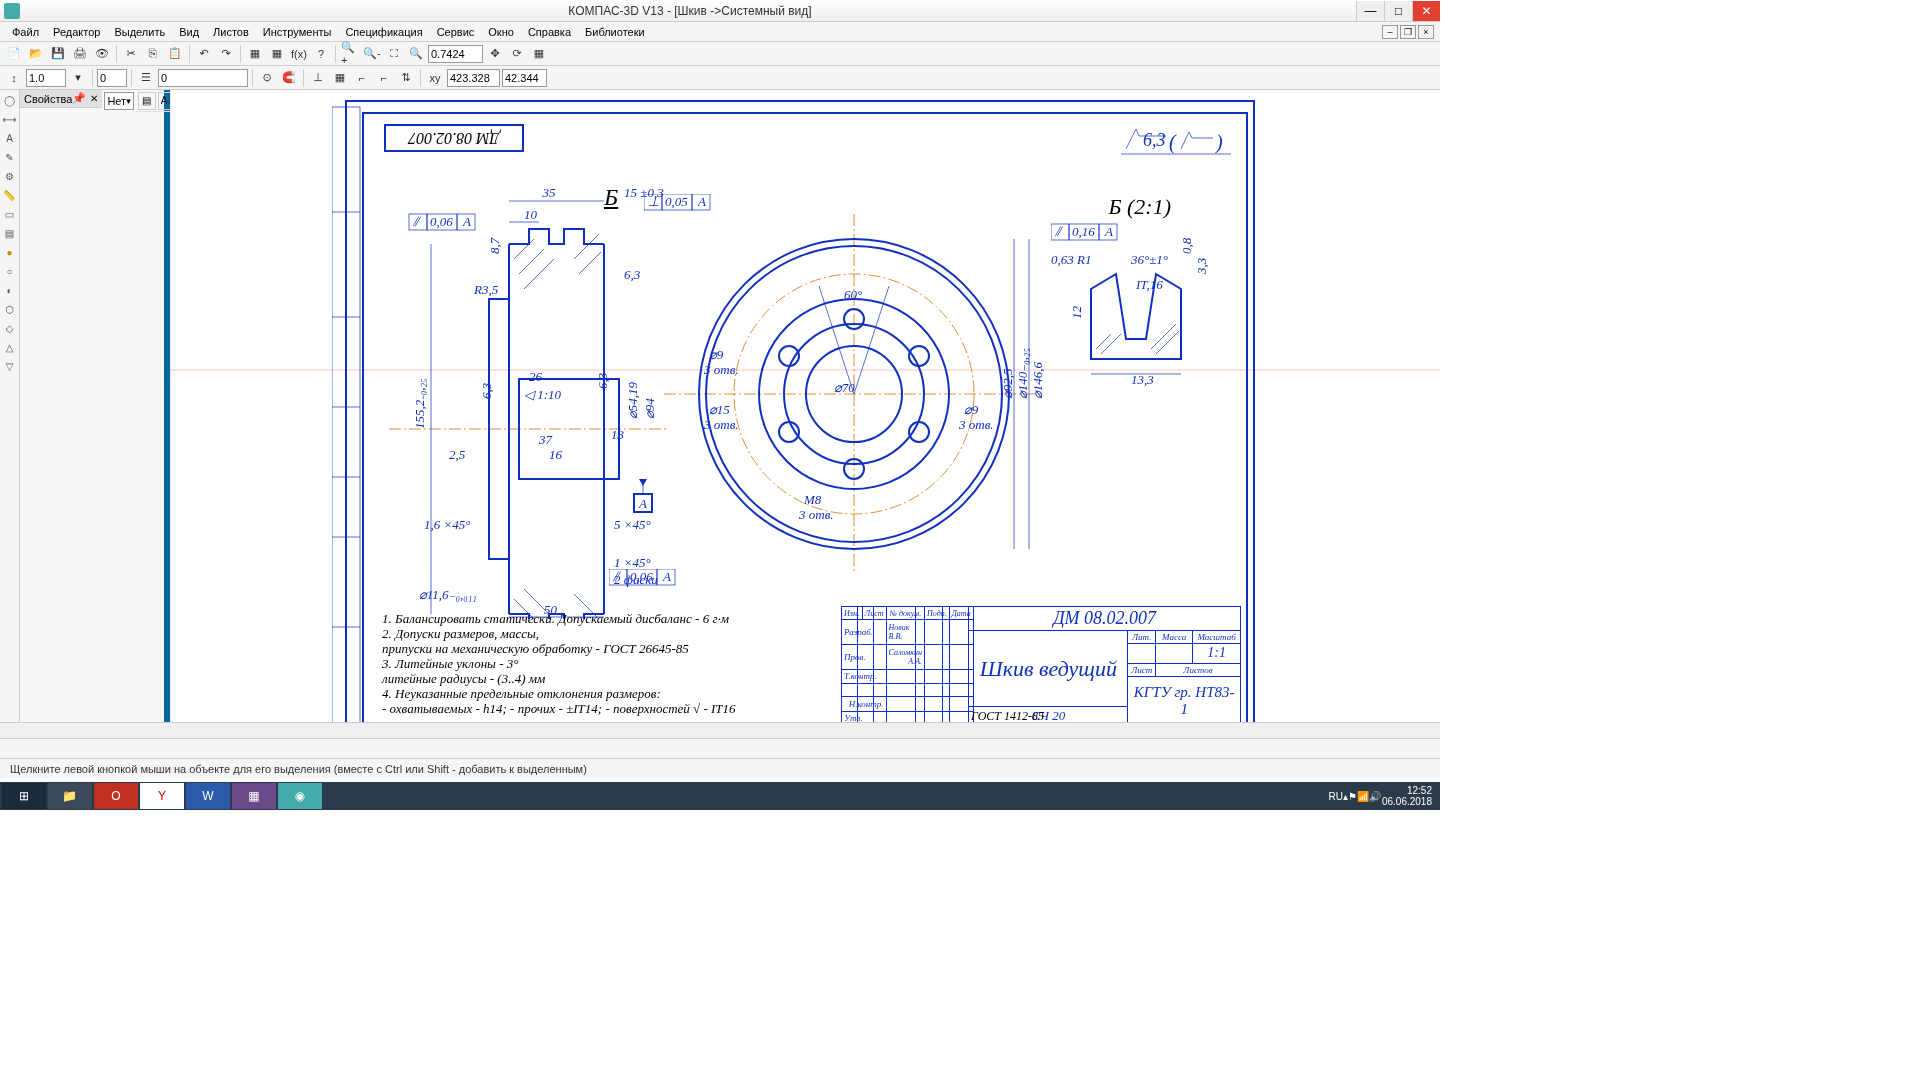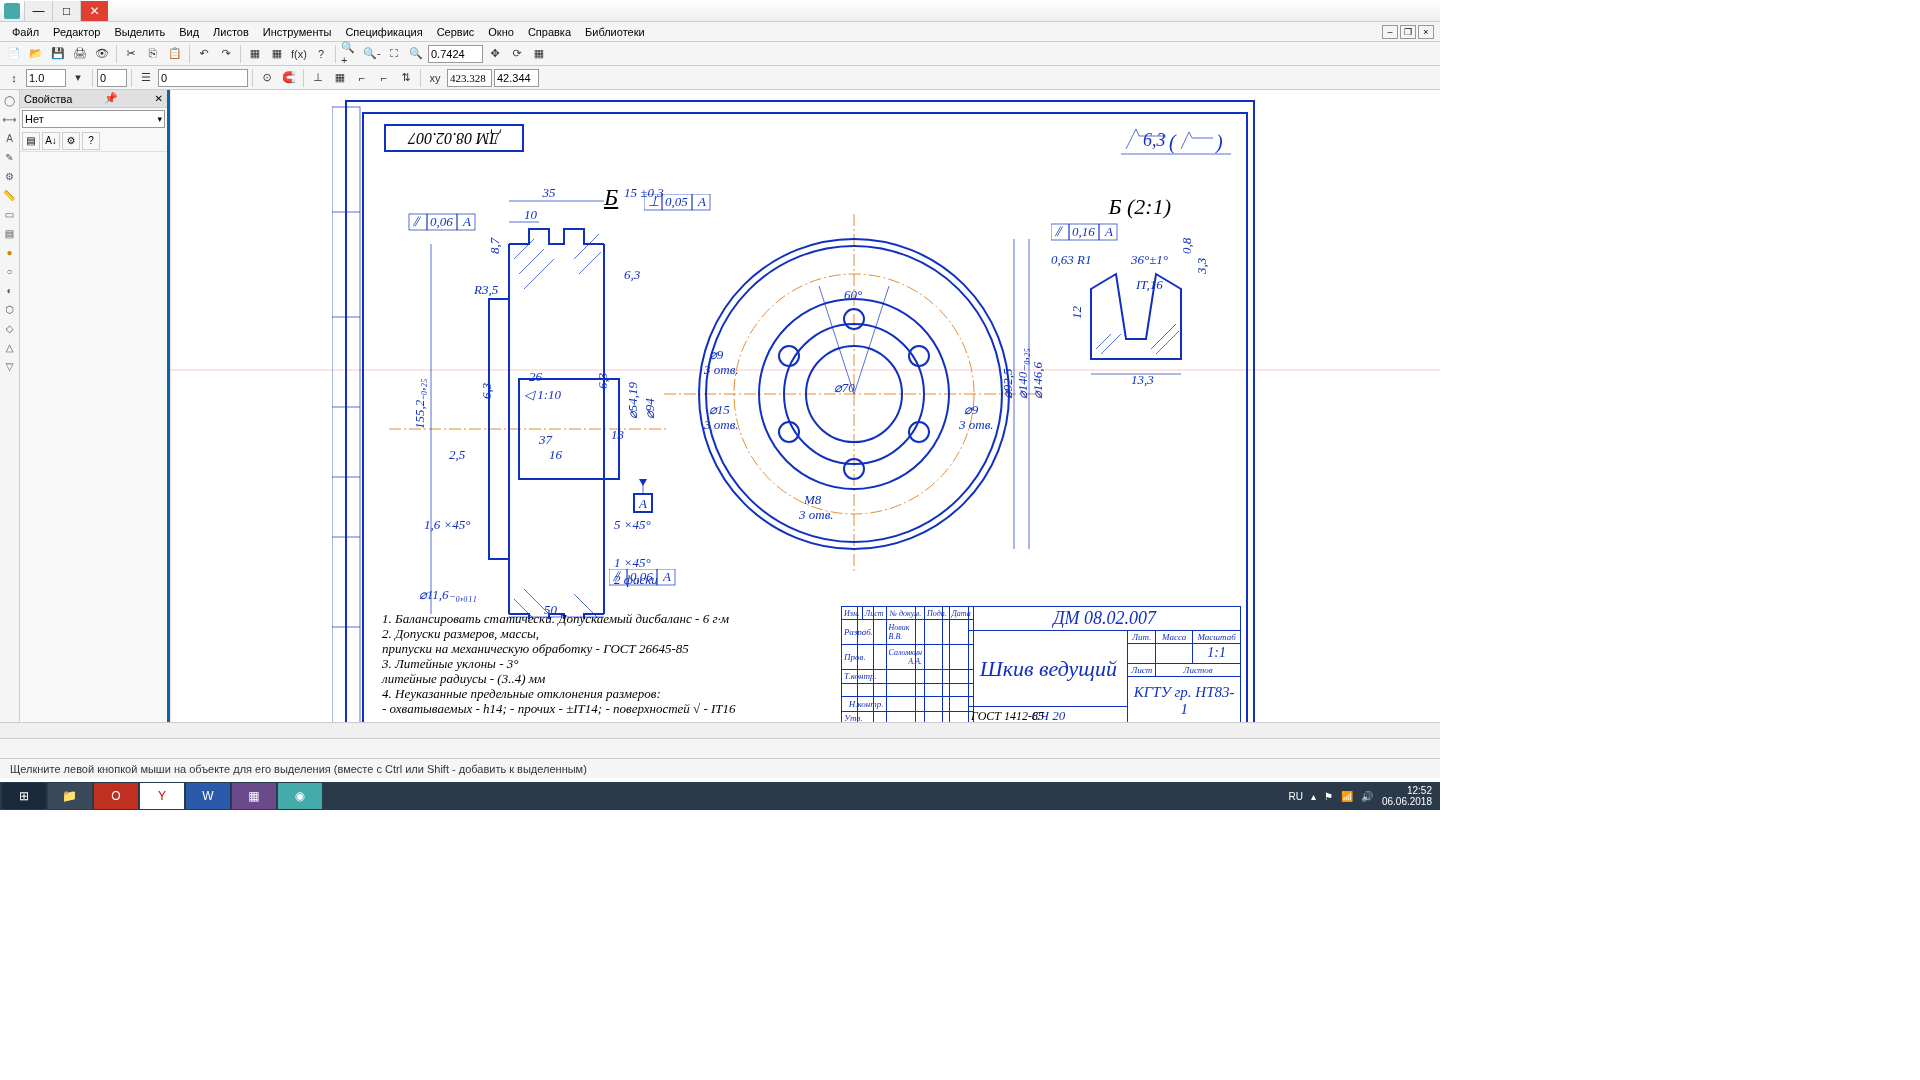--- a/index.html
+++ b/index.html
@@ -14,54 +14,55 @@
 .menubar span { padding: 2px 6px; cursor: default; }
 .mdi-btns { margin-left: auto; display: flex; gap: 2px; }
 .mdi-btns div { width: 16px; height: 14px; border: 1px solid #999; font-size: 9px; text-align: center; line-height: 12px; }
 .toolbar { height: 24px; background: #f5f5f5; display: flex; align-items: center; padding: 0 4px; gap: 2px; border-bottom: 1px solid #ccc; }
 .tbtn { width: 20px; height: 20px; border: 1px solid transparent; display: flex; align-items: center; justify-content: center; font-size: 11px; color: #333; }
 .tsep { width: 1px; height: 18px; background: #ccc; margin: 0 2px; }
 .tinput { height: 18px; border: 1px solid #999; padding: 0 2px; font-size: 11px; background: #fff; }
 .main { display: flex; height: calc(100% - 22px - 20px - 24px - 24px - 20px - 20px - 20px - 28px); }
 .left-tools { width: 20px; background: #f5f5f5; border-right: 1px solid #ccc; display: flex; flex-direction: column; gap: 1px; padding-top: 2px; }
 .ltool { width: 18px; height: 18px; margin: 0 auto; font-size: 10px; text-align: center; line-height: 18px; color: #555; }
-.prop-panel { width: 150px; background: #f8f8f8; border-right: 3px solid #0369a1; display: flex; flex-direction: column; }
+.prop-panel { width: 150px; background: #f8f8f8; border-right: 6px solid #0369a1; display: flex; flex-direction: row; }
 .prop-title { height: 18px; background: #e0e0e0; display: flex; align-items: center; padding: 0 4px; font-size: 11px; border-bottom: 1px solid #ccc; }
 .prop-title .x { margin-left: auto; font-size: 10px; }
 .prop-combo { margin: 2px; height: 18px; border: 1px solid #999; background: #fff; font-size: 11px; padding: 0 2px; display: flex; align-items: center; }
 .prop-combo::after { content: "▾"; margin-left: auto; font-size: 9px; }
 .prop-row { height: 22px; display: flex; align-items: center; padding: 0 2px; gap: 2px; border-bottom: 1px solid #e0e0e0; }
 .prop-row .pb { width: 18px; height: 18px; border: 1px solid #ccc; font-size: 10px; text-align: center; line-height: 16px; }
 .canvas-area { flex: 1; background: #fff; position: relative; overflow: hidden; }
 .drawing-frame { position: absolute; left: 175px; top: 10px; width: 910px; height: 640px; border: 2px solid #1030c0; }
 .inner-frame { position: absolute; left: 15px; top: 10px; right: 5px; bottom: 5px; border: 2px solid #1030c0; }
 .statusbar { height: 20px; background: #f5f5f5; border-top: 1px solid #ccc; display: flex; align-items: center; padding: 0 10px; font-size: 11px; color: #333; }
 .taskbar { height: 28px; background: #2a3a4a; display: flex; align-items: center; padding: 0 2px; gap: 2px; position: absolute; bottom: 0; left: 0; right: 0; }
 .taskbtn { width: 44px; height: 26px; display: flex; align-items: center; justify-content: center; color: #fff; font-size: 12px; }
 .taskbtn.start { background: #1a2a3a; }
-.tray { margin-left: auto; display: flex; align-items: center; gap: 8px; color: #fff; font-size: 10px; padding-right: 6px; }
+.tray { margin-left: auto; display: flex; align-items: center; gap: 0; color: #fff; font-size: 10px; padding-right: 6px; }
 .tray .clock { text-align: right; line-height: 11px; }
 svg { position: absolute; }
 .dim-text { font-family: 'Times New Roman', serif; font-style: italic; font-size: 13px; fill: #1030c0; }
 .note-text { font-family: 'Times New Roman', serif; font-style: italic; font-size: 13px; fill: #1030c0; }
 .thin { stroke: #1030c0; stroke-width: 0.7; fill: none; }
 .thick { stroke: #1030c0; stroke-width: 2; fill: none; }
 .dash { stroke: #e07000; stroke-width: 0.8; fill: none; stroke-dasharray: 12 3 2 3; }
 .hatch { stroke: #1030c0; stroke-width: 0.7; }
 .titleblock { position: absolute; right: 5px; bottom: 5px; width: 400px; height: 120px; }
 .titleblock table { border-collapse: collapse; width: 100%; height: 100%; }
 .titleblock td { border: 1px solid #1030c0; font-family: 'Times New Roman', serif; font-style: italic; font-size: 11px; color: #1030c0; text-align: center; vertical-align: middle; padding: 0 2px; }
 .scrollbar-h { height: 16px; background: #f0f0f0; border-top: 1px solid #ccc; }
 .watermark { position: absolute; right: 40px; bottom: 65px; color: #ccc; font-size: 13px; z-index: 5; }
 </style>
 </head>
 <body>
 
 <div class="titlebar">
   <div class="icon"></div>
+  <div class="title">КОМПАС-3D V13 - [Шкив -&gt;Системный вид]</div>
   <div class="winbtns">
     <div class="winbtn">—</div>
     <div class="winbtn">□</div>
     <div class="winbtn close">✕</div>
   </div>
 </div>
 
 <div class="menubar">
   <span>Файл</span>
   <span>Редактор</span>
@@ -123,21 +124,21 @@
   <div class="tbtn">⊙</div>
   <div class="tbtn" style="color:#d00">🧲</div>
   <div class="tsep"></div>
   <div class="tbtn">⊥</div>
   <div class="tbtn">▦</div>
   <div class="tbtn">⌐</div>
   <div class="tbtn">⌐</div>
   <div class="tbtn">⇅</div>
   <div class="tsep"></div>
   <div class="tbtn">xy</div>
-  <input class="tinput" style="width: 45px; font-family: Liberation Serif, serif;" value="423.328">
+  <input class="tinput" style="width: 53px;" value="423.328">
   <input class="tinput" style="width: 45px;" value="42.344">
 </div>
 
 <div class="main">
   <div class="left-tools">
     <div class="ltool">◯</div>
     <div class="ltool">⟷</div>
     <div class="ltool">A</div>
     <div class="ltool">✎</div>
     <div class="ltool">⚙</div>

